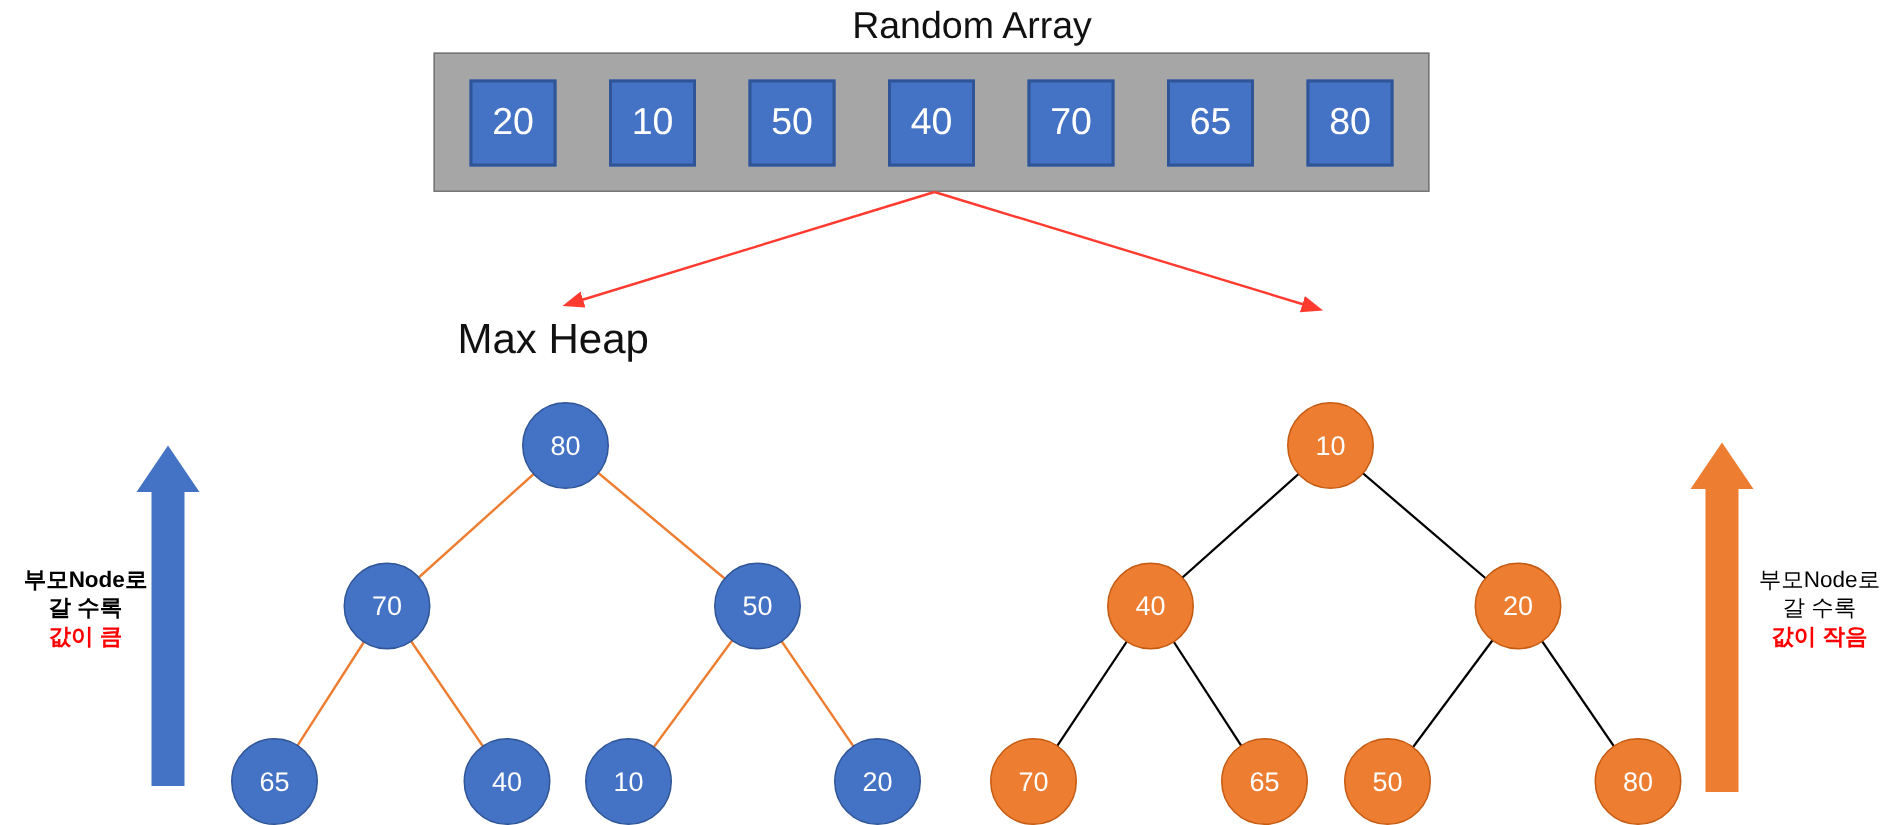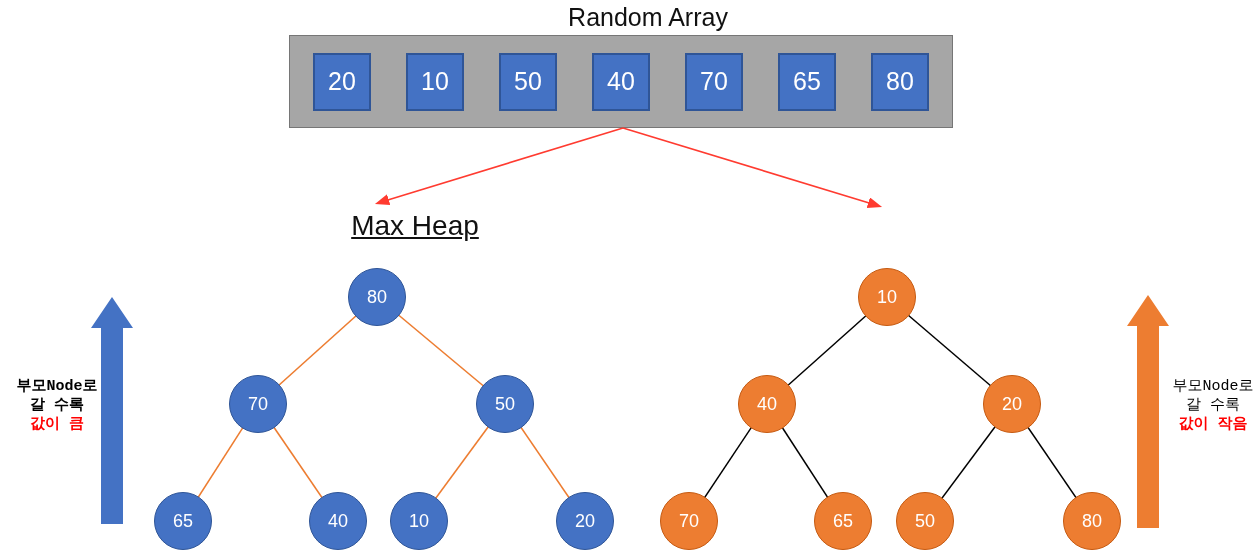--- a/index.html
+++ b/index.html
@@ -21,35 +21,35 @@
     padding:0 23px;
   }
   .array-cell{
     width:58px;height:58px;box-sizing:border-box;
     background:#4472c4;border:2px solid #2f5597;
     display:flex;align-items:center;justify-content:center;
     color:#fff;font-size:25px;
   }
   .overlay-svg{position:absolute;left:0;top:0;pointer-events:none;}
   .heap-label{
-    position:absolute;top:210px;width:220px;text-align:center;
-    font-size:28px;color:#111;font-weight:400;text-decoration:underline;
+    position:absolute;top:210px;width:220px;
+    font-size:28px;color:#111;font-weight:400;
   }
   .heap-label.max{left:305px;}
   .heap-label.min{left:813px;}
   .node{
     position:absolute;width:58px;height:58px;border-radius:50%;
     box-sizing:border-box;display:flex;align-items:center;justify-content:center;
     color:#fff;font-size:18px;
   }
   .node.blue{background:#4472c4;border:1px solid #2f5597;}
   .node.orange{background:#ed7d31;border:1px solid #c55a11;}
   .side-note{
     position:absolute;top:377px;width:110px;
-    text-align:center;font-size:15px;line-height:19px;color:#000;font-family:Liberation Mono, monospace;
+    text-align:center;font-size:15px;line-height:19px;color:#000;
   }
   .side-note.left{left:2px;font-weight:700;}
   .side-note.right{left:1158px;font-weight:400;}
   .side-note .red-line{color:#ff0000;font-weight:700;text-align:center;}
 </style>
 </head>
 <body>
 
 <div class="canvas">
 

